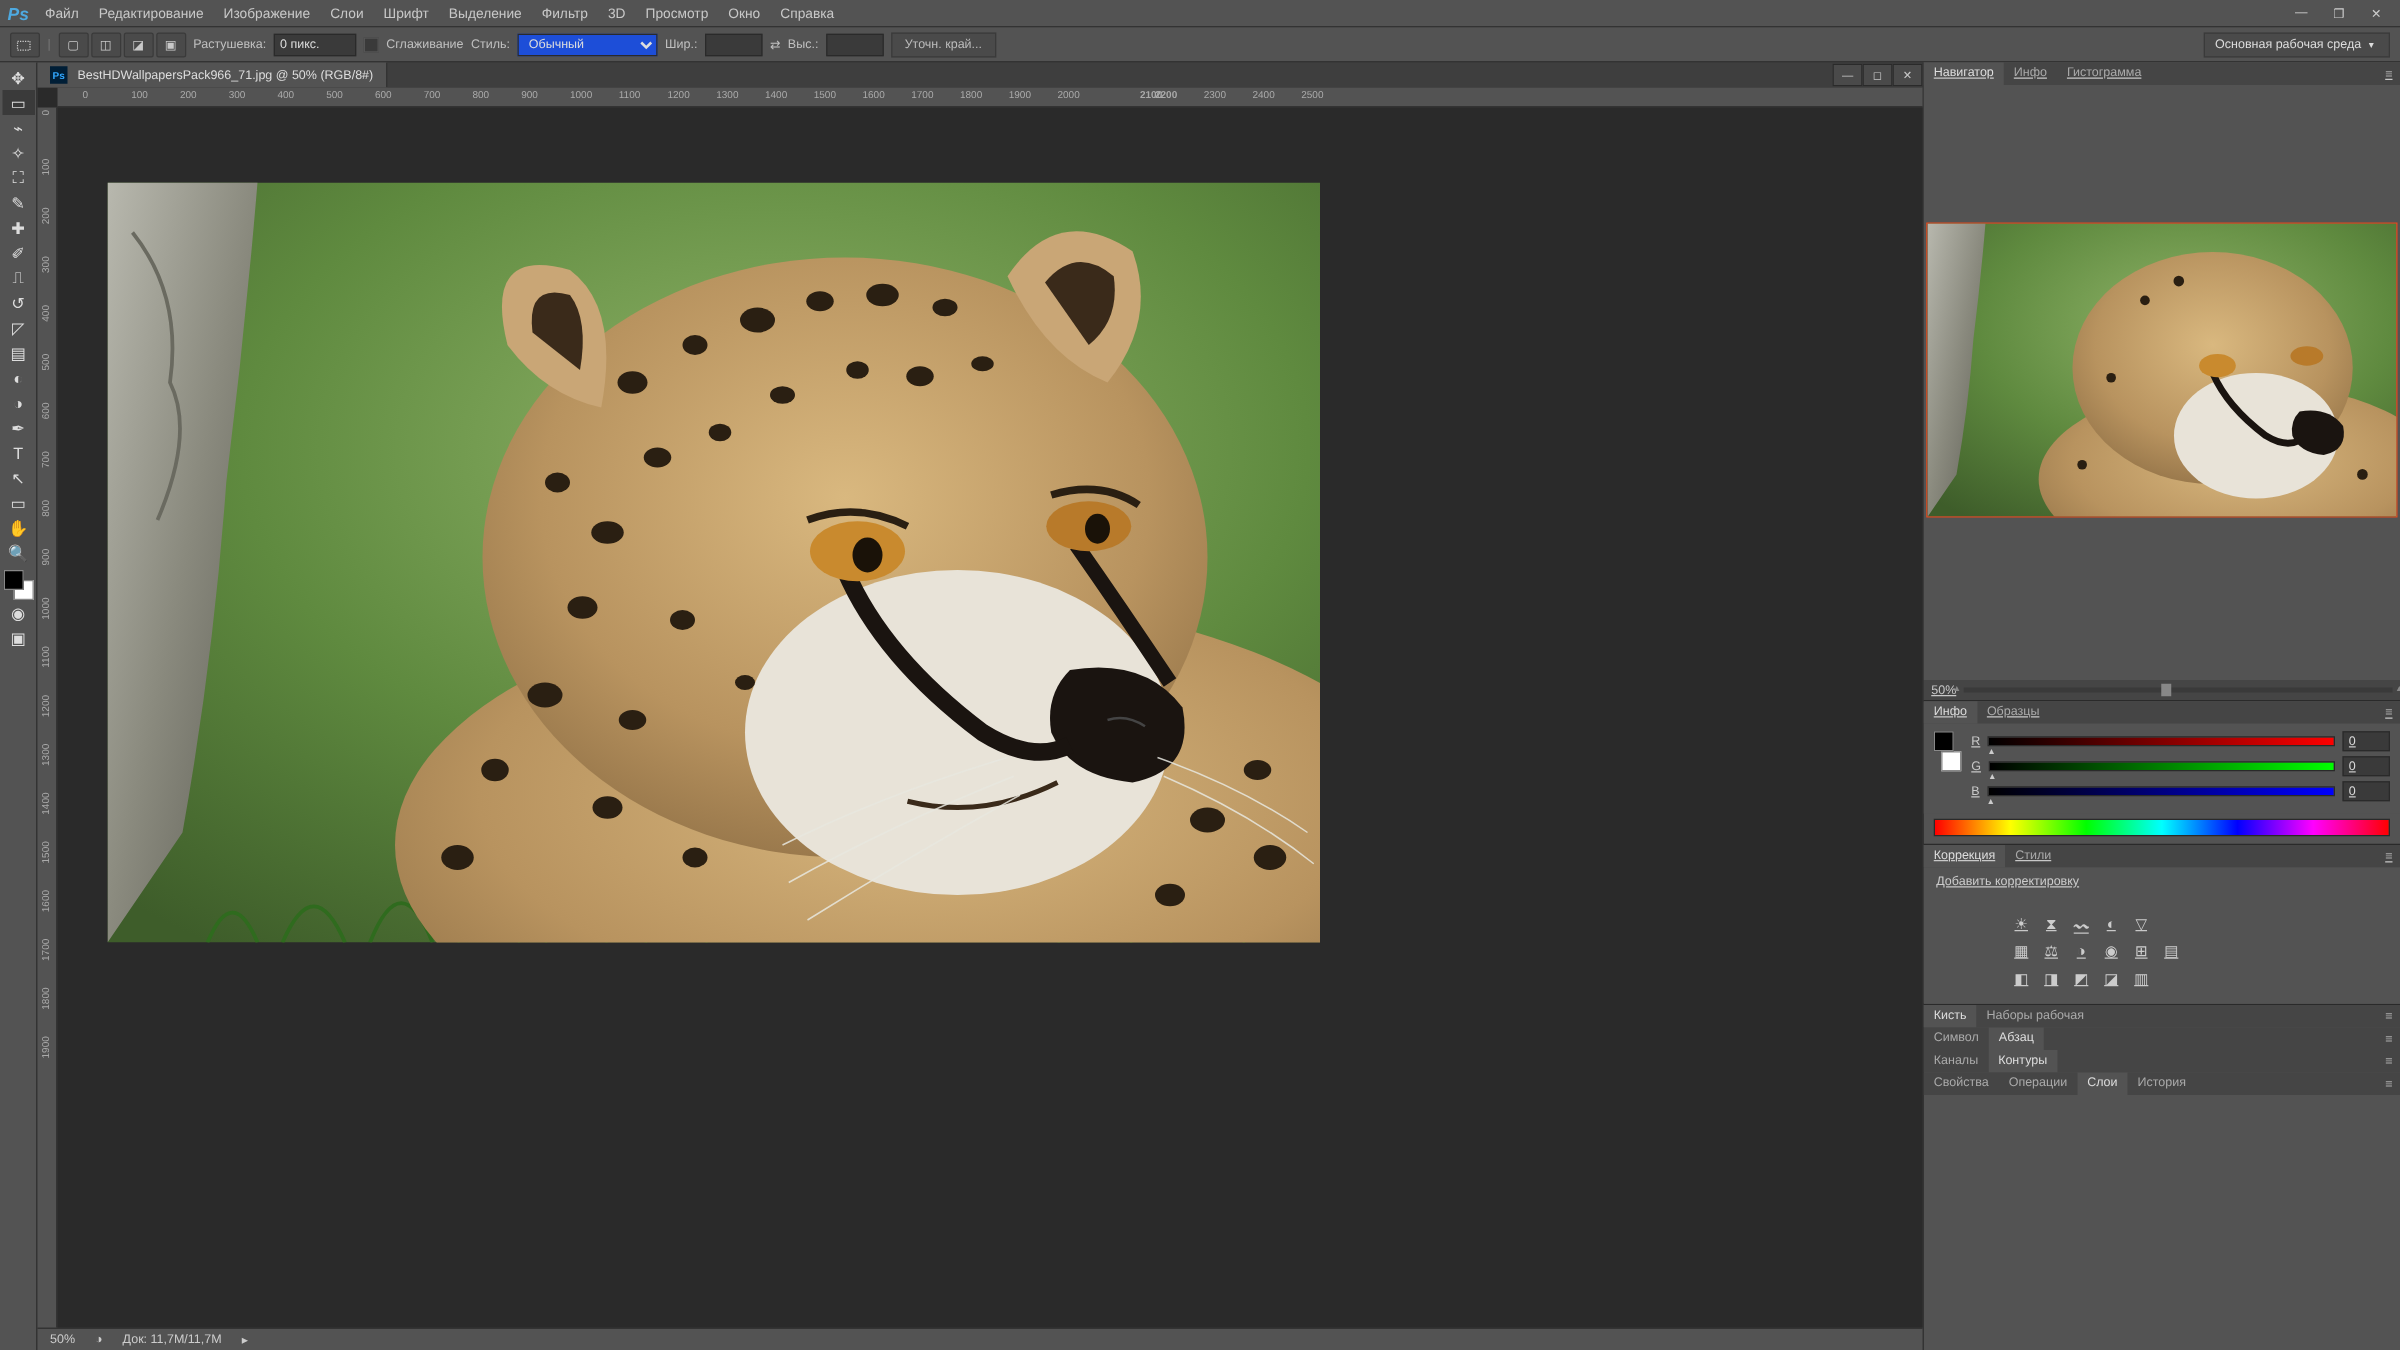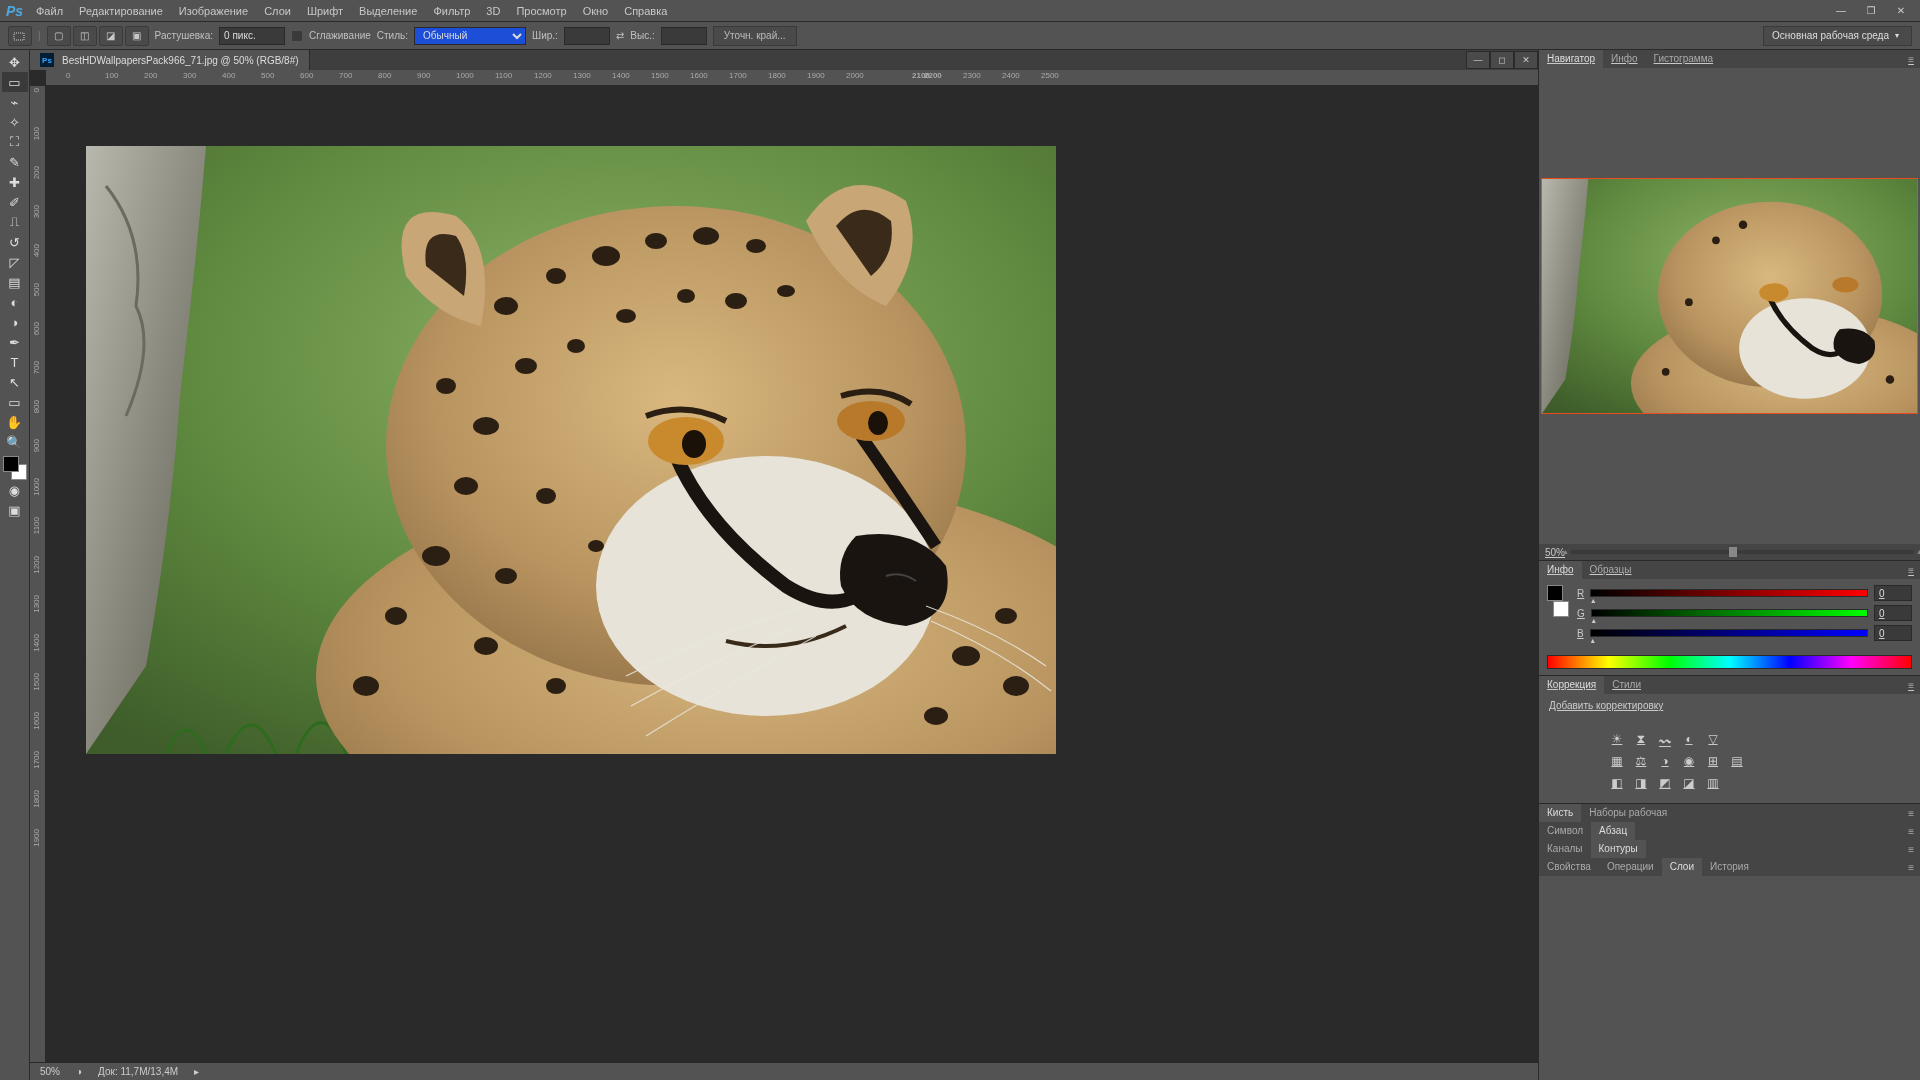--- a/index.html
+++ b/index.html
@@ -315,21 +315,21 @@
           </g>
 
           <path d="M 560 270 Q 600 255 640 275" stroke="#2a1f12" stroke-width="6" fill="none"></path>
           <path d="M 755 250 Q 795 238 825 258" stroke="#2a1f12" stroke-width="6" fill="none"></path>
         </svg>
       </div>
     </div>
     <div class="statusbar">
       <span>50%</span>
       <span>◑</span>
-      <span>Док: 11,7M/13,4M</span>
+      <span>Док: 11,7M/11,7M</span>
       <span>▸</span>
     </div>
   </div>
 
   <div class="right-panels">
 
     <div class="panel">
       <div class="panel-tabs">
         <div class="ptab active">Навигатор</div>
         <div class="ptab">Инфо</div>

